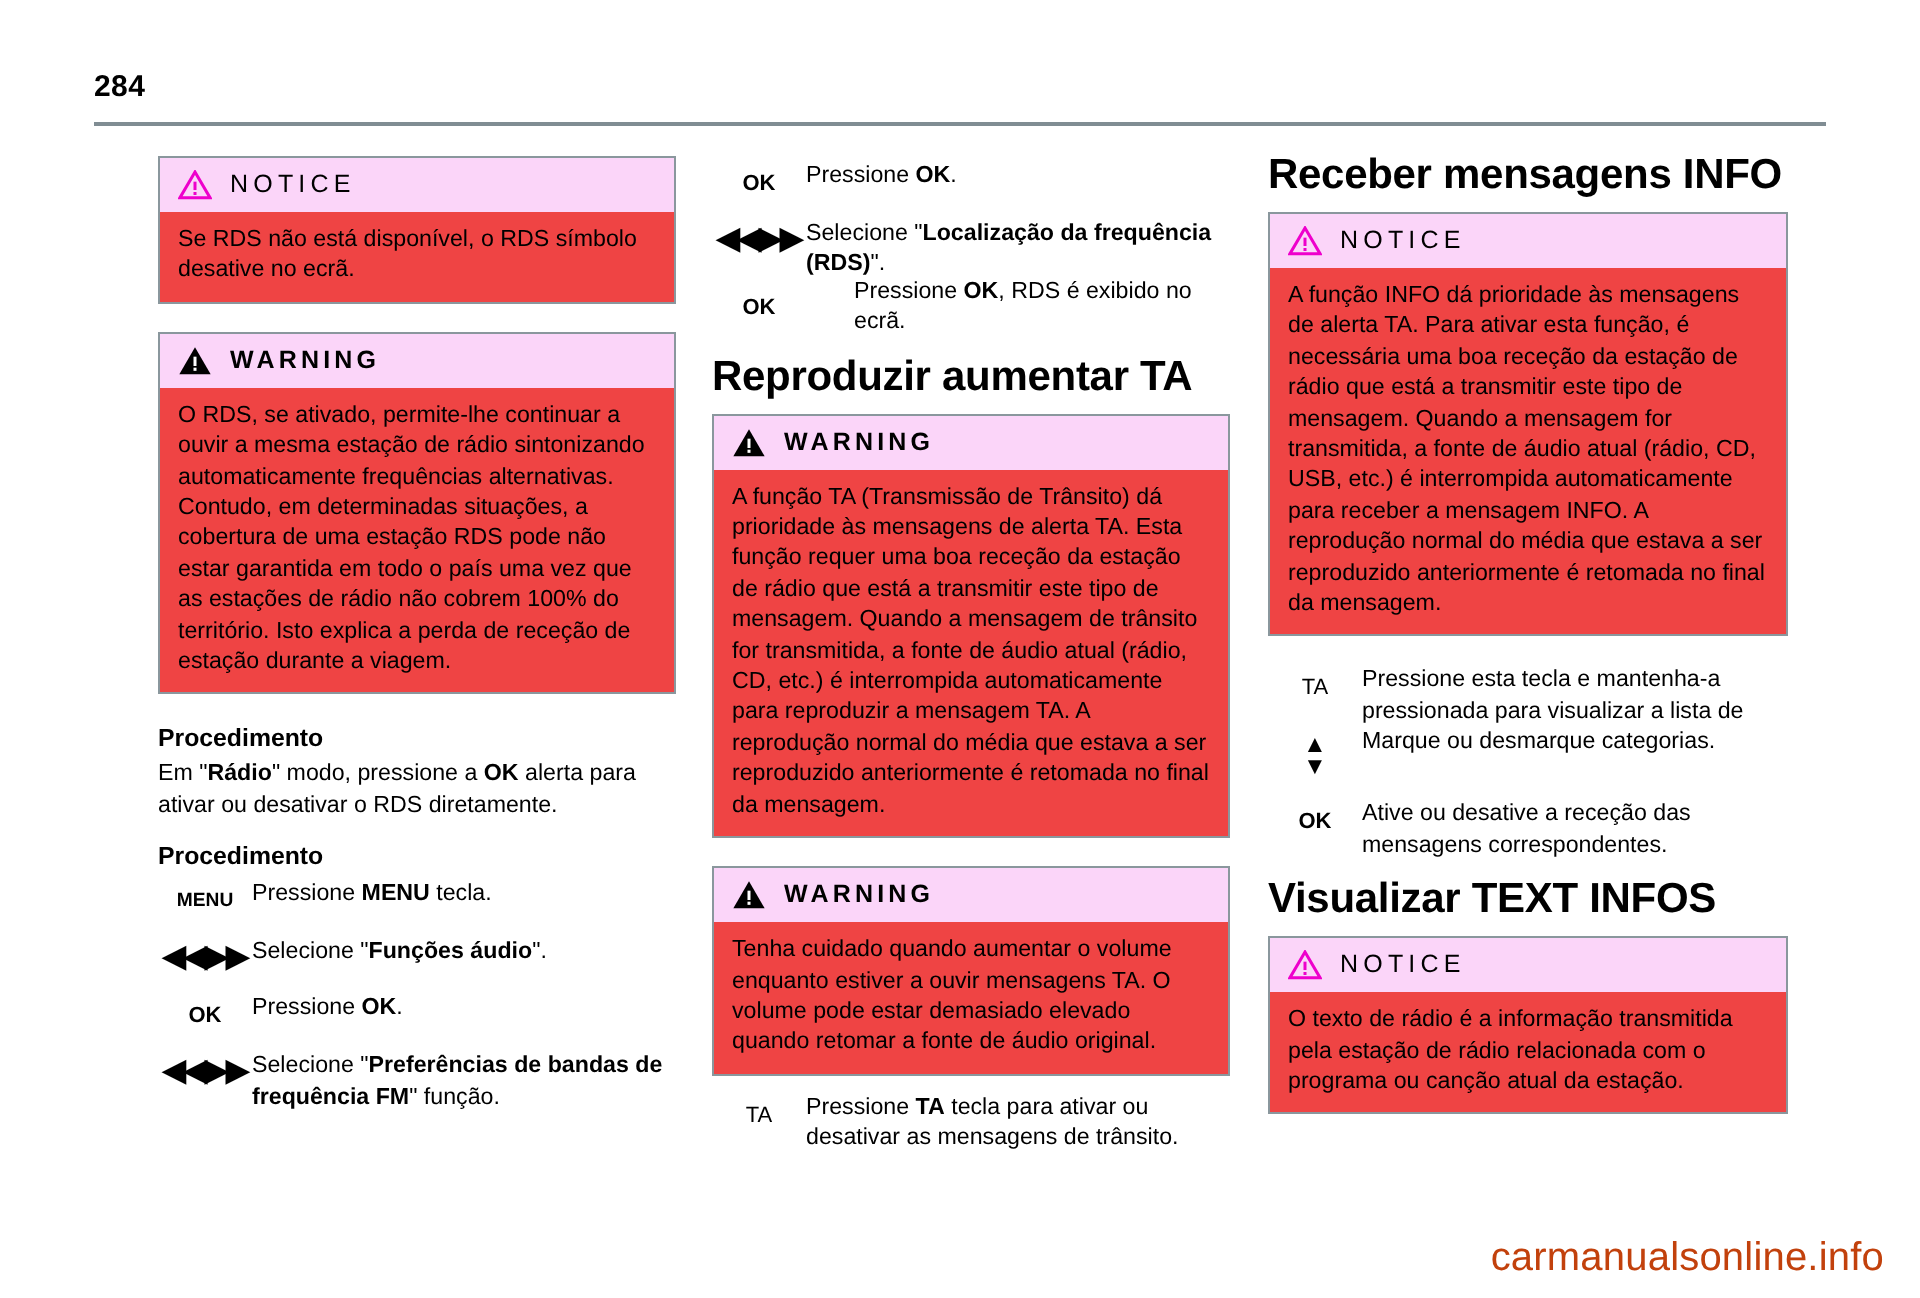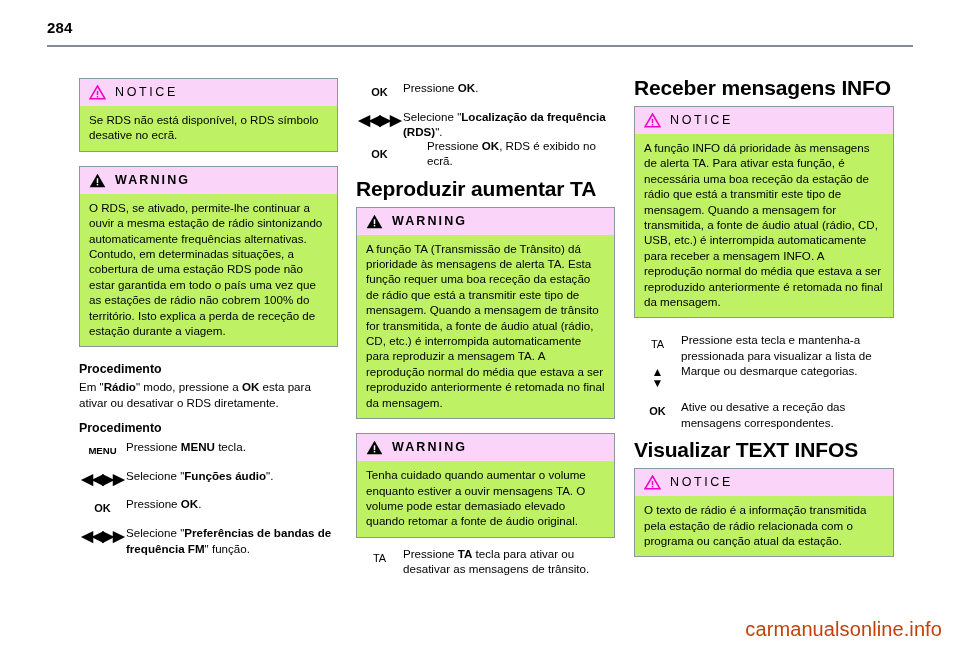--- a/index.html
+++ b/index.html
@@ -14,21 +14,21 @@
     font-family: "Liberation Sans", sans-serif;
     color: #000000;
     position: relative;
     overflow: hidden;
   }
 
   
   .page-header {
     position: absolute;
     left: 0;
-    top: 0;
+    top: 16px;
     width: 840px;
     height: 48px;
     padding-left: 29px;
   }
   .page-number {
     position: absolute;
     left: 47px;
     top: 19px;
     font-size: 15px;
     font-weight: bold;
@@ -54,21 +54,21 @@
     position: absolute;
     top: 0;
   }
   .col-1 { left: 79px;  width: 259px; }
   .col-2 { left: 356px; width: 259px; }
   .col-3 { left: 634px; width: 260px; }
 
   
   .admon {
     border: 1px solid #8a979d;
-    background: #bef264;
+    background: #ef4444;
     margin-bottom: 14px;
   }
   .admon-head {
     background: #fbd5f9;
     padding: 4px 7px 4px 9px;
     display: flex;
     align-items: center;
     gap: 9px;
     height: 27px;
   }
@@ -187,21 +187,21 @@
           <rect x="9.1" y="6.4" width="1.8" height="5.6" fill="#ffffff"></rect>
           <rect x="9.1" y="13" width="1.8" height="1.9" fill="#ffffff"></rect>
         </svg>
         <span class="admon-title">WARNING</span>
       </div>
       <div class="admon-body">O RDS, se ativado, permite-lhe continuar a ouvir a mesma estação de rádio sintonizando automaticamente frequências alternativas. Contudo, em determinadas situações, a cobertura de uma estação RDS pode não estar garantida em todo o país uma vez que as estações de rádio não cobrem 100% do território. Isto explica a perda de receção de estação durante a viagem.</div>
     </div>
 
     <h3 class="sub-title">Procedimento</h3>
     <p class="para">
-      <span>Em "</span><b>Rádio</b><span>" modo, pressione a </span><b>OK</b><span> esta para ativar ou desativar o RDS diretamente.</span>
+      <span>Em "</span><b>Rádio</b><span>" modo, pressione a </span><b>OK</b><span> alerta para ativar ou desativar o RDS diretamente.</span>
     </p>
 
     <h3 class="sub-title">Procedimento</h3>
     <div class="steps">
 
       <div class="step">
         <div class="step-key small">MENU</div>
         <div class="step-text"><span>Pressione </span><b>MENU</b><span> tecla.</span></div>
       </div>
 

